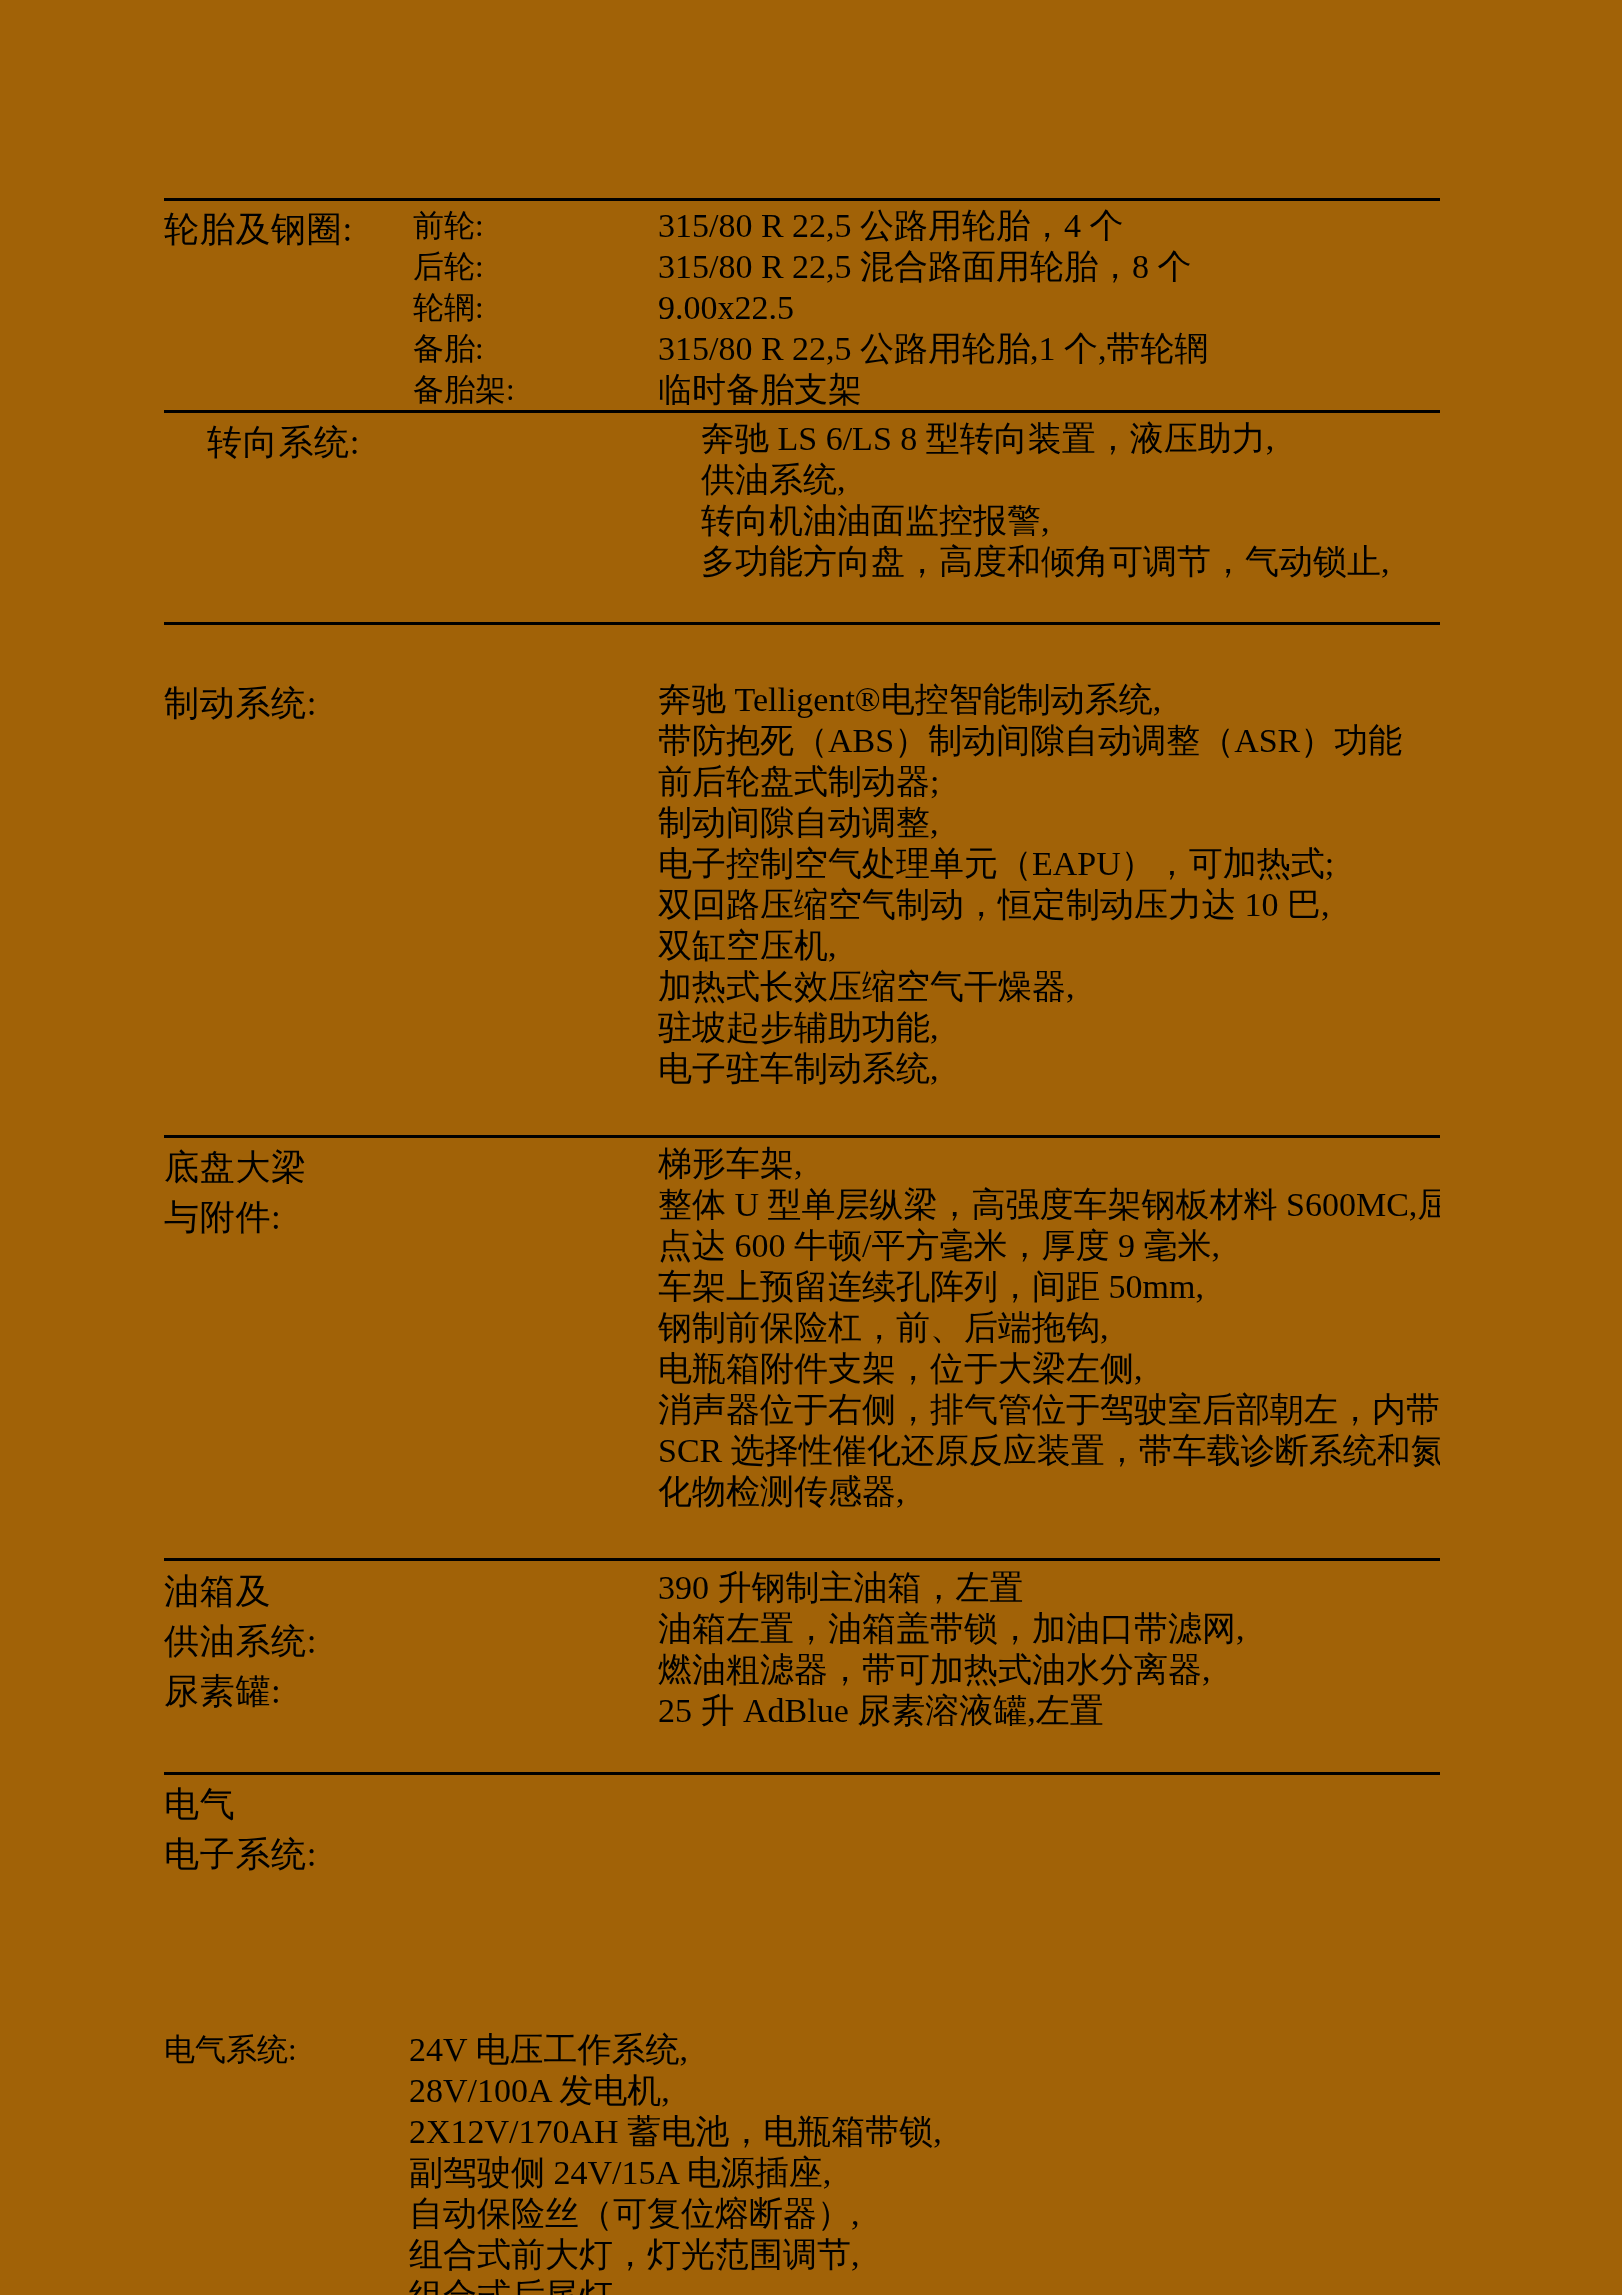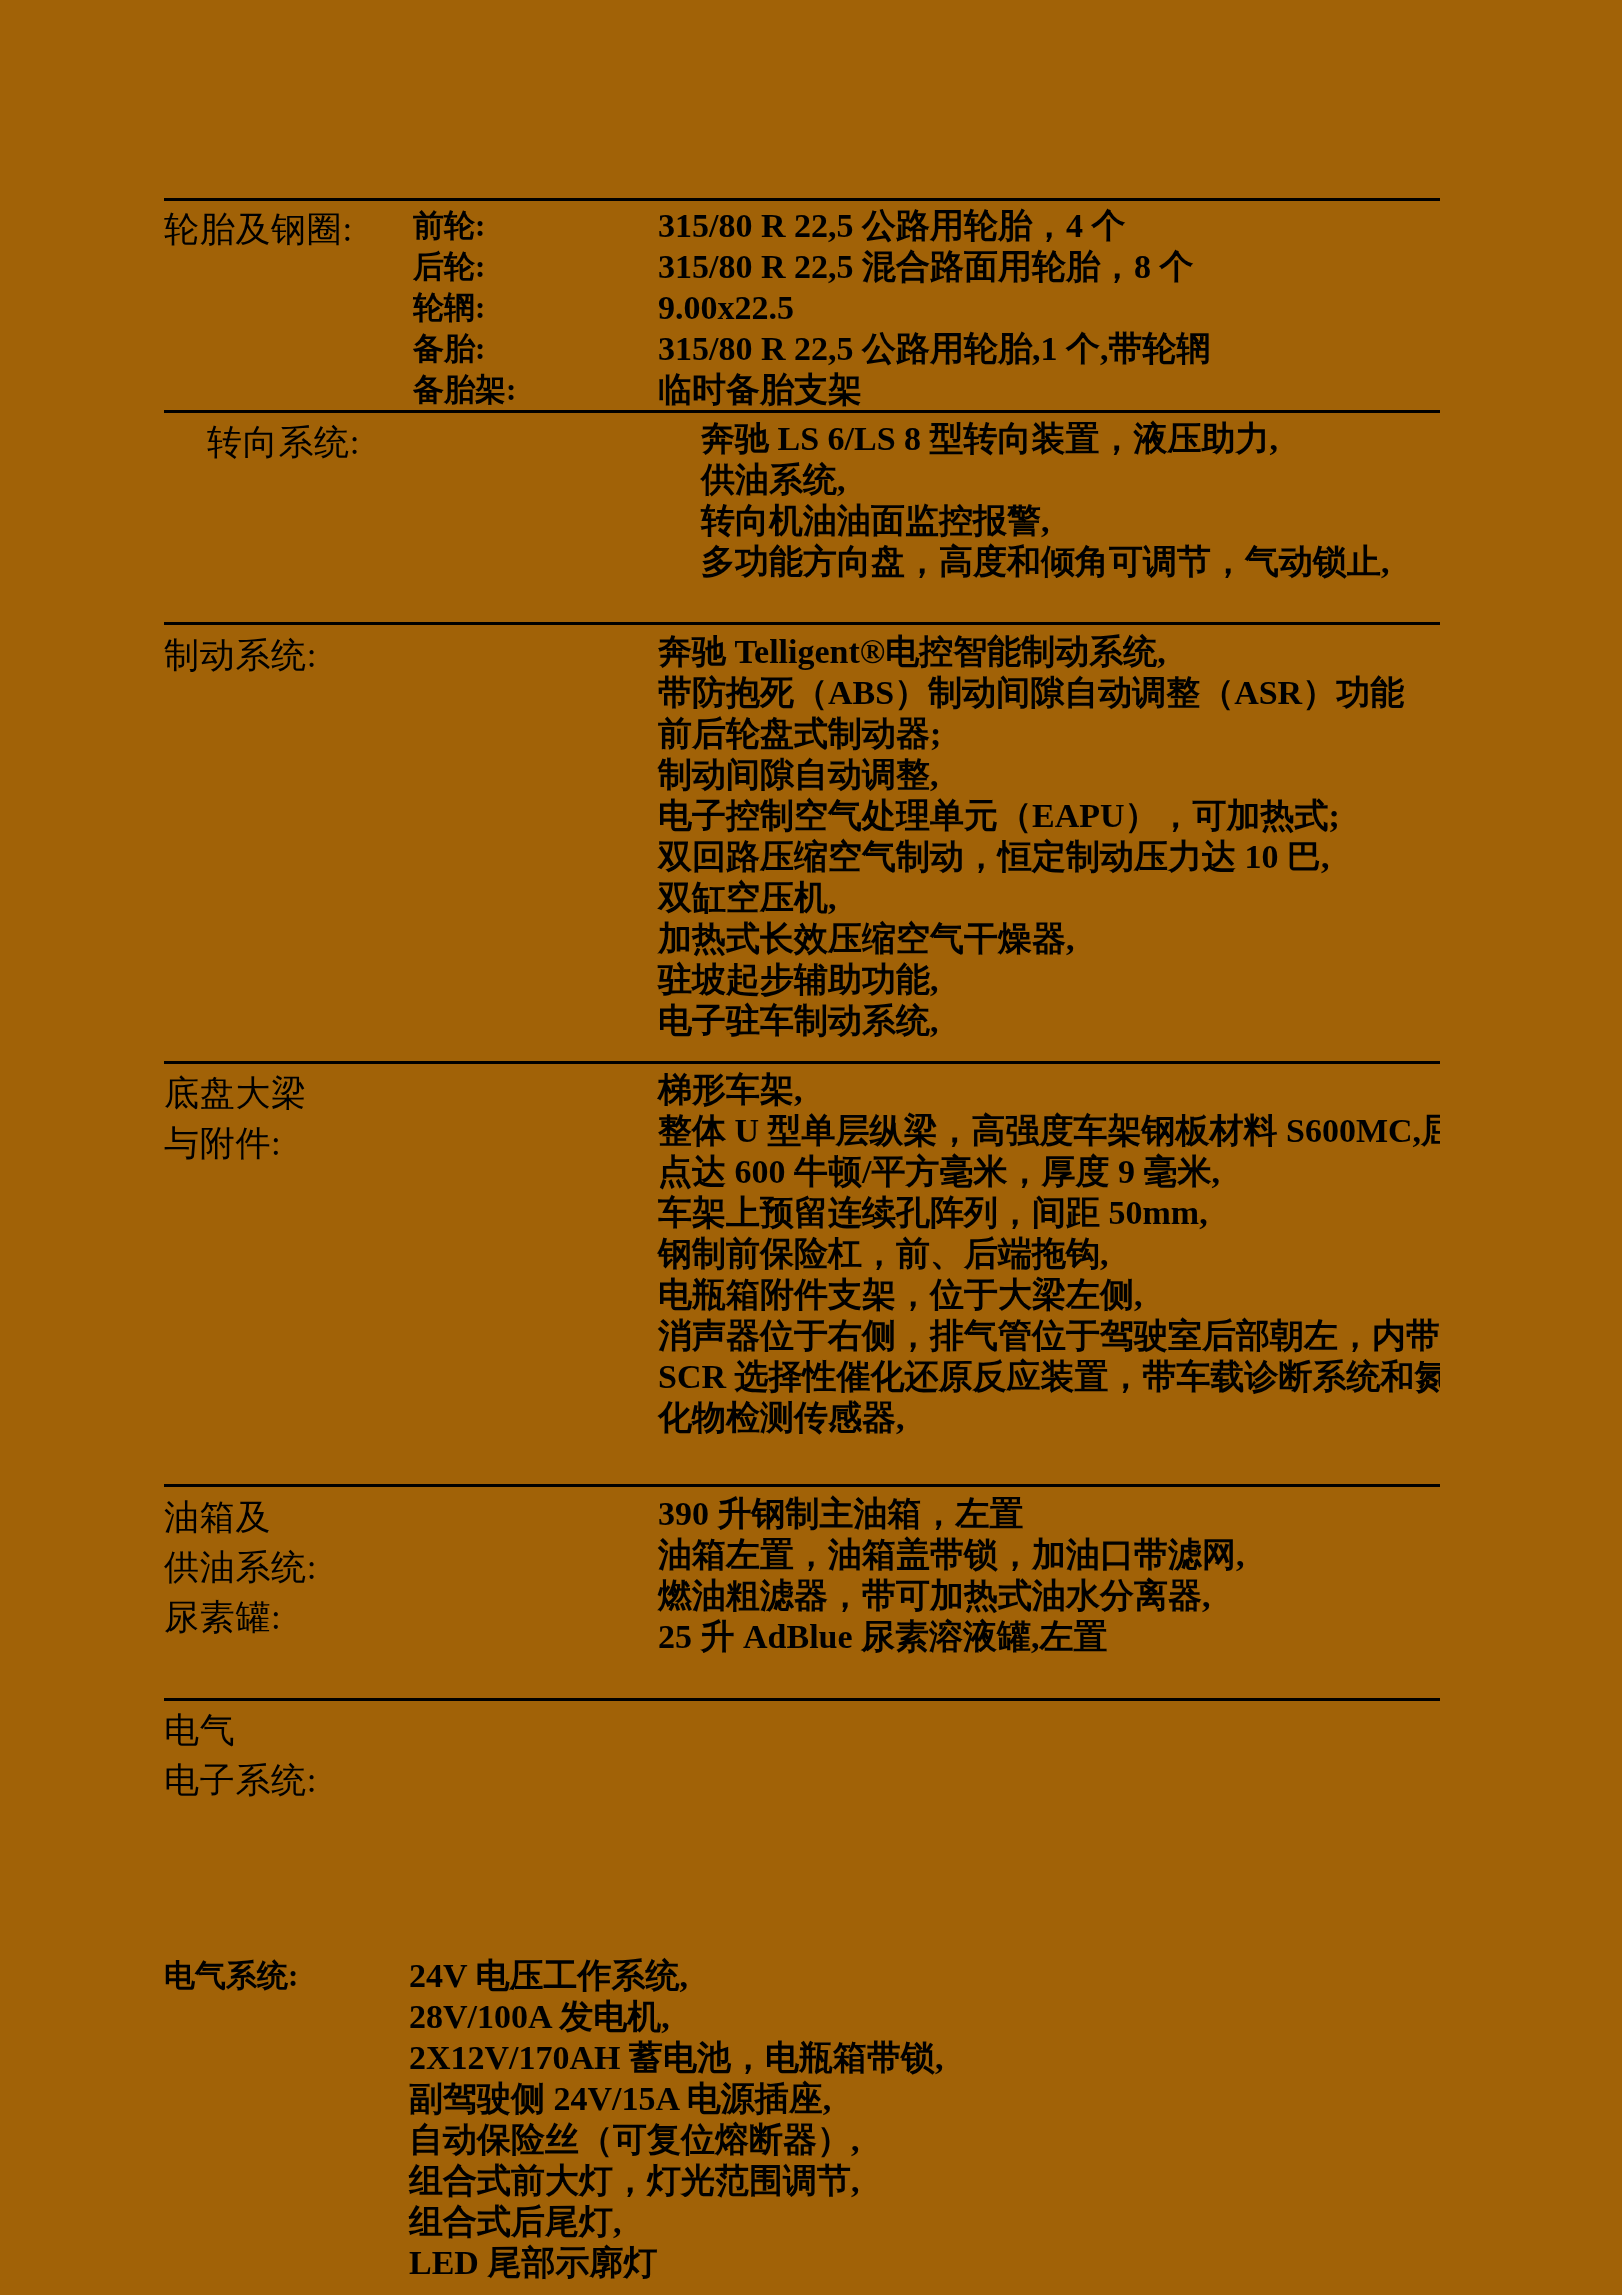--- a/index.html
+++ b/index.html
@@ -27,41 +27,40 @@
     background: #000000;
     margin-left: 249px;
     width: 1027px;
   }
   .section {
     display: flex;
     align-items: flex-start;
   }
   .sec-1 { padding-top: 3.3px;  padding-bottom: 0px;  }
   .sec-2 { padding-top: 5.2px;  padding-bottom: 40px; margin-left: 43px; }
-  .sec-3 { padding-top: 5.2px;  padding-bottom: 20px; }
+  .sec-3 { padding-top: 5.2px;  padding-bottom: 46px; margin-top: 48px; }
   .sec-4 { padding-top: 5.2px;  padding-bottom: 46px; }
   .sec-5 { padding-top: 5.2px;  padding-bottom: 41px; }
   .sec-6 { padding-top: 5.2px;  padding-bottom: 2.6px; flex-direction: column;  }
   .col-label {
     flex: 0 0 249px;
     width: 249px;
     font-size: 35px;
     line-height: 50px;
     letter-spacing: 0.7px;
     white-space: nowrap;
   }
   .rows {
     flex: 0 0 1027px;
     width: 1027px;
     overflow: hidden; 
   }
   .row {
     display: flex;
     align-items: flex-end;
-    font-weight: bold;
   }
   .sub-cell {
     flex: 0 0 245px;
     width: 245px;
     font-size: 31px;
     line-height: 41px;
     white-space: nowrap;
   }
   .value-cell {
     font-size: 34px;

